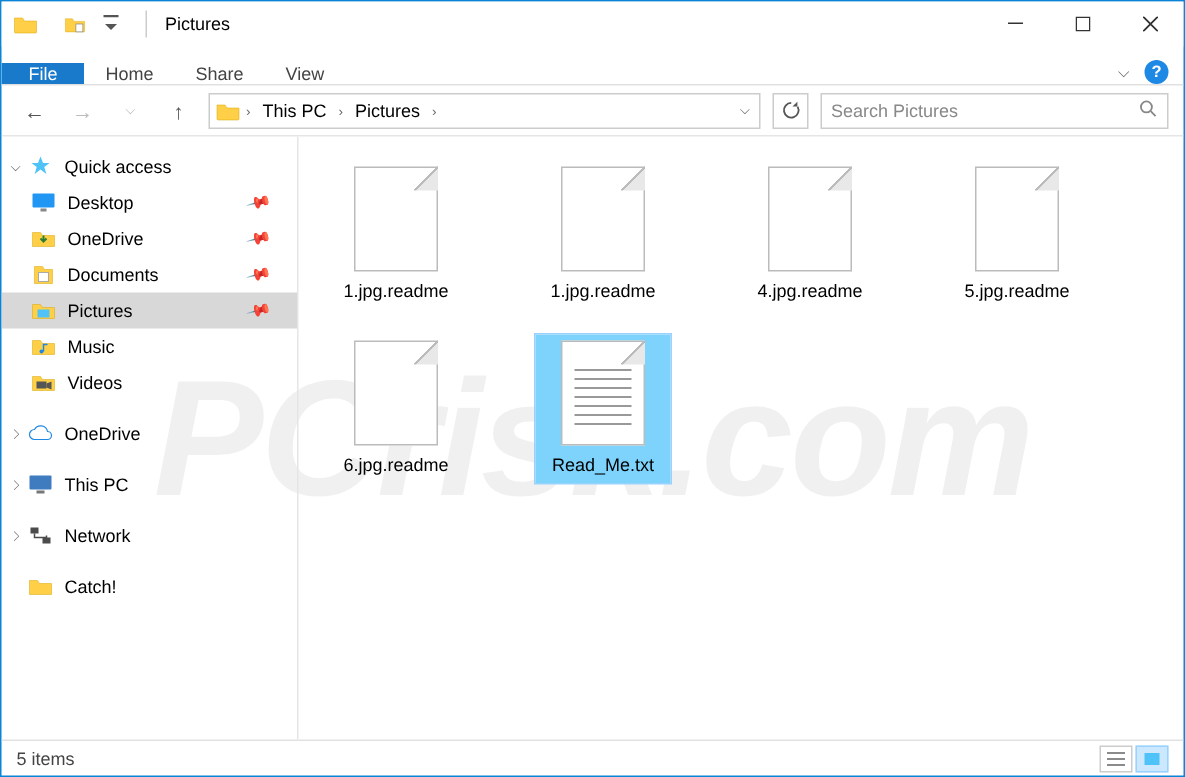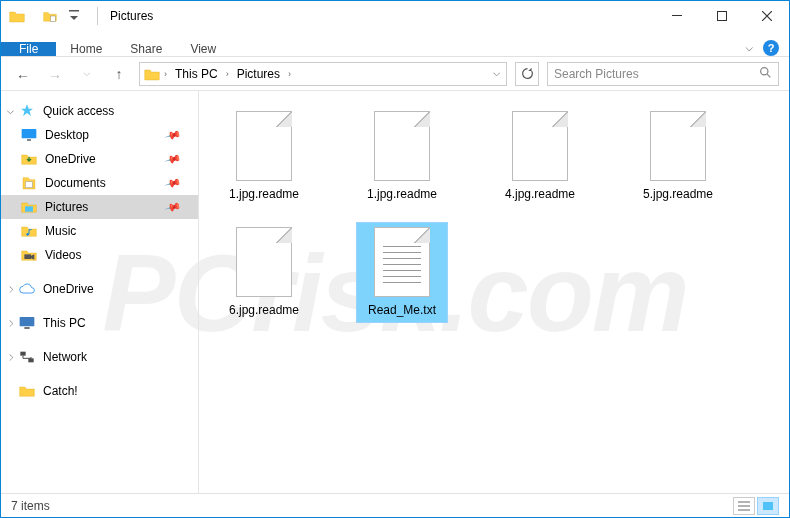--- a/index.html
+++ b/index.html
@@ -314,21 +314,21 @@
       <div class="file-item sel">
         <div class="file-icon txt">
           <div class="lines"></div>
         </div>
         <div class="file-label">Read_Me.txt</div>
       </div>
     </div>
 </div>
 
 <div class="statusbar">
-  <span>7 items</span>
+  <span>5 items</span>
   <div class="views">
     <div class="view-btn">
         <svg width="12" height="10">
           <path d="M0 1h12M0 5h12M0 9h12" stroke="#666"></path>
         </svg>
       </div>
     <div class="view-btn active">
         <svg width="12" height="10">
           <rect x="1" y="1" width="10" height="8" fill="#4fc3f7"></rect>
         </svg>

